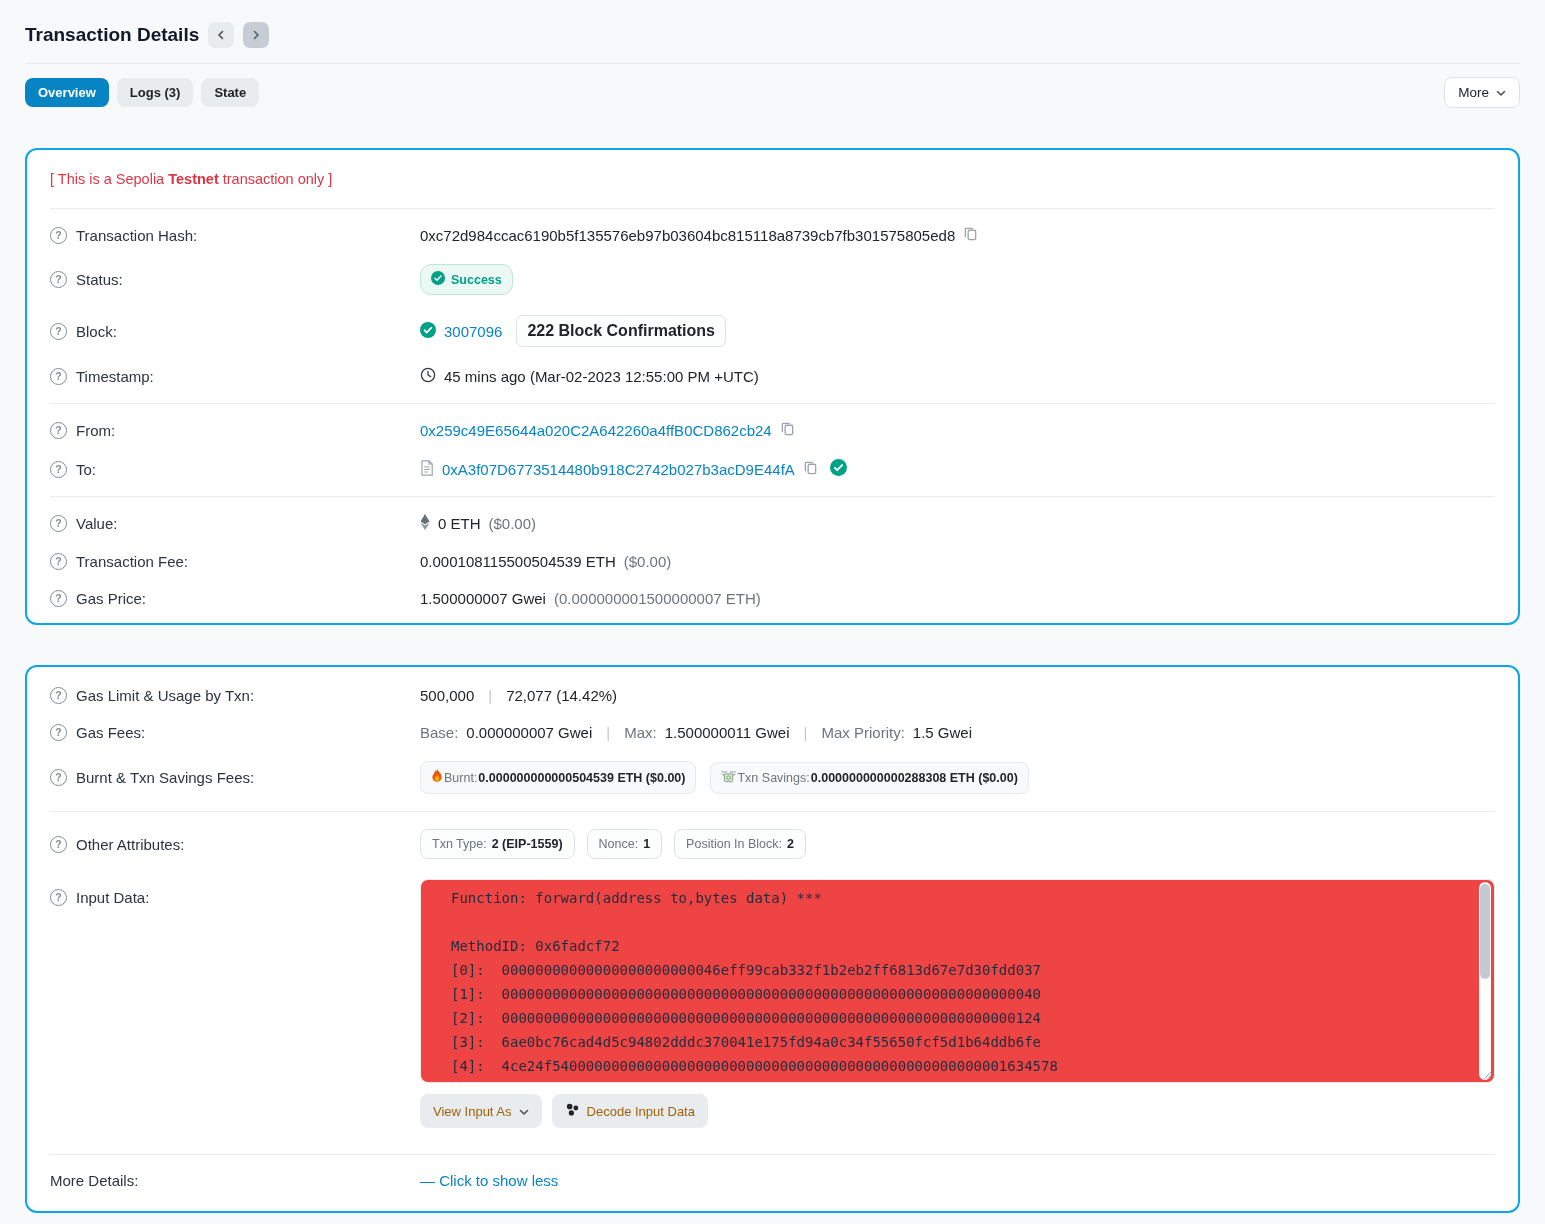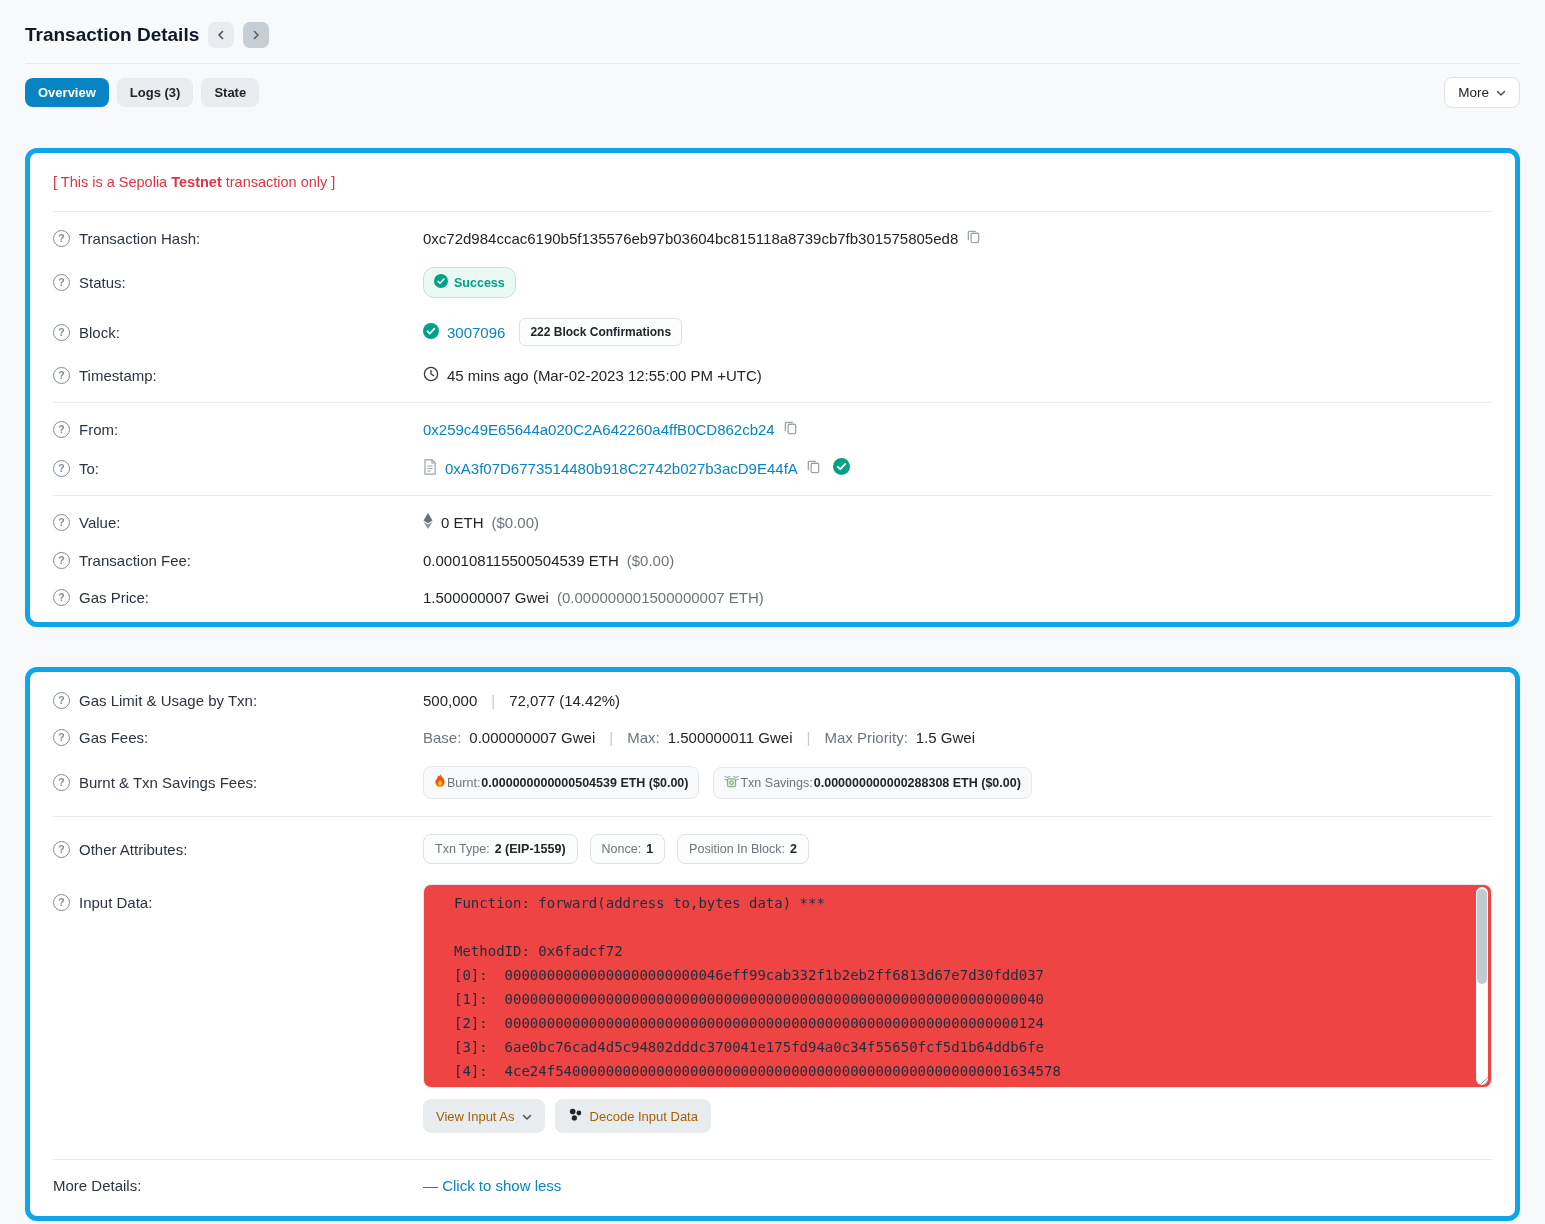--- a/index.html
+++ b/index.html
@@ -20,21 +20,21 @@
   .tabbar { display:flex; align-items:center; margin-bottom:14px; }
   .tab { font-size:13px; font-weight:600; padding:7px 13px; border-radius:8px; margin-right:8px;
     border:none; cursor:pointer; }
   .tab.active { background:#0784C3; color:#fff; }
   .tab.inactive { background:#e9ecef; color:#212529; }
   .more-btn { margin-left:auto; background:#fff; border:1px solid #dee2e6; border-radius:8px;
     padding:7px 13px; font-size:13.5px; color:#212529; display:inline-flex; align-items:center;
     gap:7px; cursor:pointer; }
 
   
-  .card { background:#fff; border:5px solid #0ea5e9; border-radius:12px; padding:6px 23px;
+  .card { background:#fff; border:2px solid #0ea5e9; border-radius:12px; padding:6px 23px;
     margin-bottom:13px; box-shadow:0 1px 2px rgba(0,0,0,.03);margin-top:40px; }
   .card-hr { border-top:1px solid #e9ecef; margin:7px 0; }
 
   .warning { color:#dc3545; font-size:14.5px; padding:15px 0 14px; }
   .warning b { font-weight:700; }
 
   .row { display:flex; align-items:center; padding:10px 0; font-size:15px; }
   .row.top { align-items:flex-start; }
   .lbl { width:370px; flex-shrink:0; display:flex; align-items:center; gap:9px; color:#2b3440; }
   .row.top .lbl { margin-top:10px; }
@@ -44,21 +44,21 @@
   .val { flex:1; min-width:0; display:flex; align-items:center; gap:8px; flex-wrap:wrap; }
   .muted { color:#6c757d; }
   .lightpipe { color:#c2c9d0; padding:0 6px; }
   .link { color:#0784C3; text-decoration:none; cursor:pointer; }
   .icbtn { background:none; border:none; padding:0; cursor:pointer; display:inline-flex; }
 
   .badge-success { display:inline-flex; align-items:center; gap:6px; background:#ecf8f4;
     border:1px solid #c0e6da; color:#00a186; font-size:12.5px; font-weight:600;
     padding:6px 10px; border-radius:11px; }
   .badge-gray { display:inline-flex; align-items:center; gap:5px; background:#fcfdfd;
-    border:1px solid #dee2e6; border-radius:6px; padding:6px 10px; font-size:12px;
+    border:1px solid #dee2e6; border-radius:6px; padding:6px 10px; font-size:16px;
     font-weight:600; color:#212529; }
   .badge-fee { display:inline-flex; align-items:center; gap:1px; background:#f8f9fa;
     border:1px solid #e6e9ec; border-radius:8px; padding:7px 10px; font-size:12.5px; }
   .badge-fee .flbl { color:#6c757d; font-weight:500; }
   .badge-fee .fval { color:#212529; font-weight:700; }
   .badge-attr { display:inline-flex; align-items:center; gap:5px; background:#fcfdfd;
     border:1px solid #dee2e6; border-radius:8px; padding:7px 11px; font-size:12.5px; }
   .badge-attr .albl { color:#6c757d; }
   .badge-attr .aval { color:#212529; font-weight:700; }
 

